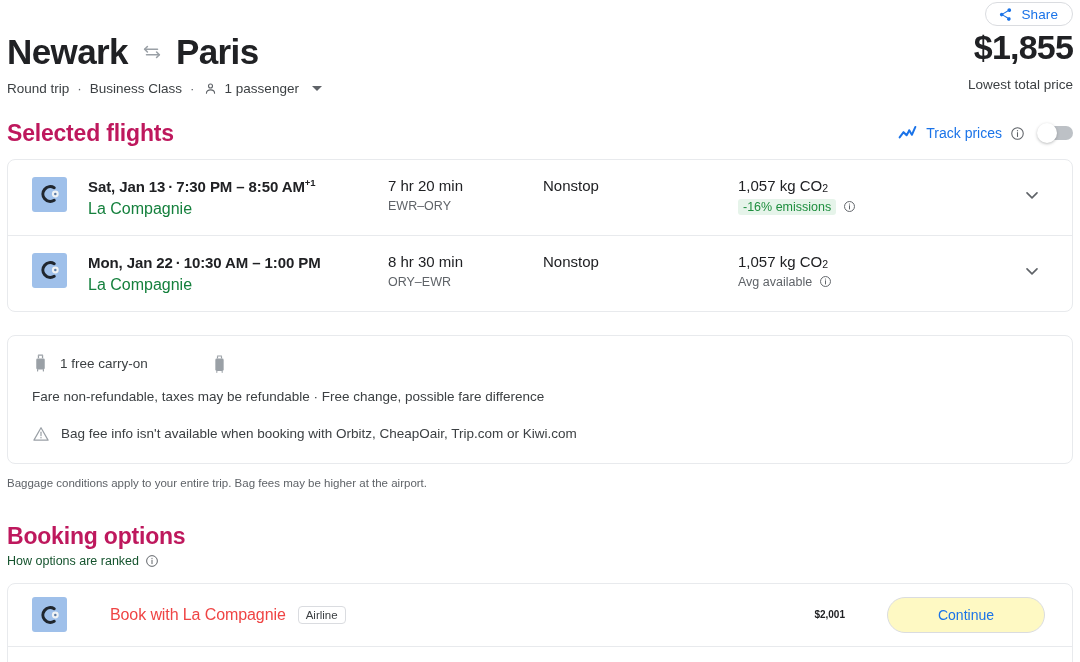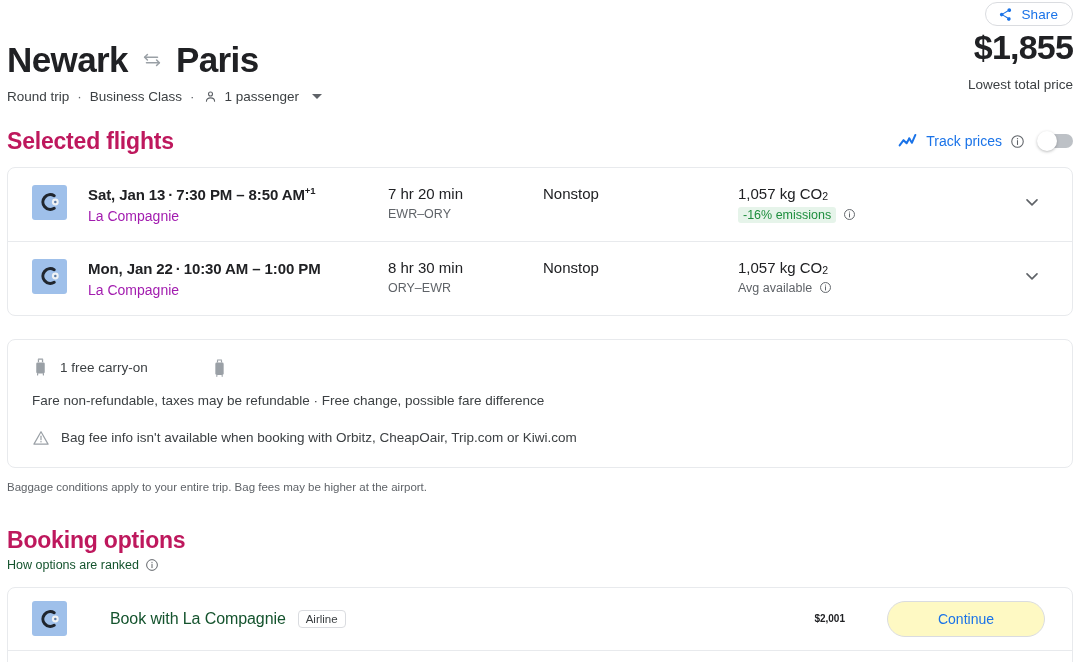--- a/index.html
+++ b/index.html
@@ -4,21 +4,21 @@
 <title>Google Flights — Newark to Paris</title>
 <style>
   * { box-sizing: border-box; margin: 0; padding: 0; }
   html, body {
     width: 1080px; height: 662px;
     background: #ffffff;
     font-family: "Liberation Sans", sans-serif;
     color: #202124;
     overflow: hidden;
   }
-  .page { position: relative; width: 1080px; height: 662px; padding: 12px 7px; }
+  .page { position: relative; width: 1080px; height: 662px; padding: 4px 7px; }
 
   
   .share-btn {
     position: absolute; top: 2px; right: 7px;
     display: flex; align-items: center; gap: 8px;
     height: 24px; padding: 0 14px 0 12px;
     border: 1px solid #dadce0; border-radius: 14px;
     background: #fff; cursor: pointer;
   }
   .share-btn .lbl { font-size: 13.5px; color: #1a73e8; font-weight: 500; letter-spacing: .1px; }
@@ -73,21 +73,21 @@
     display: flex; align-items: center; justify-content: center;
   }
   .col-time  { width: 300px; flex: 0 0 300px; }
   .col-dur   { width: 155px; flex: 0 0 155px; }
   .col-stops { width: 195px; flex: 0 0 195px; }
   .col-co2   { width: 235px; flex: 0 0 235px; }
 
   .t-main { font-size: 15px; font-weight: 700; color: #202124; letter-spacing: -0.1px; white-space: nowrap; }
   .t-main .sep { font-weight: 700; padding: 0 3px; }
   .t-main sup { font-size: 9.5px; font-weight: 700; vertical-align: super; }
-  .t-sub  { font-size: 14px; color: #a21caf; margin-top: 5px; }
+  .t-sub  { font-size: 16px; color: #15803d; margin-top: 5px; }
   .d-main { font-size: 15px; color: #202124; }
   .d-sub  { font-size: 12.5px; color: #5f6368; margin-top: 5px; }
   .s-main { font-size: 15px; color: #202124; }
   .c-main { font-size: 15px; color: #202124; }
   .c-main sub { font-size: 10.5px; vertical-align: bottom; }
   .emis-row { display: flex; align-items: center; gap: 7px; margin-top: 5px; }
   .emis-badge {
     font-size: 12.5px; color: #1e8e3e; background: #e6f4ea;
     padding: 1px 5px; border-radius: 3px;
   }
@@ -108,21 +108,21 @@
   .booking-head { margin-top: 34px; }
   .ranked { display: flex; align-items: flex-end; gap: 6px; font-size: 12.5px; color: #14532d; margin-top: 4px; cursor: pointer; }
 
   .book-card { border: 1px solid #e8eaed; border-radius: 8px; margin-top: 15px; overflow: hidden; }
   .book-row { display: flex; align-items: center; padding: 16px 24px; position: relative; height: 62px; }
   .book-row + .book-row { border-top: 1px solid #e8eaed; }
   .book-logo {
     width: 35px; height: 35px; border-radius: 3px; background: #9fc0ea;
     display: flex; align-items: center; justify-content: center; flex: 0 0 35px;
   }
-  .book-name { font-size: 16px; color: #14532d; margin-left: 43px; letter-spacing: -0.1px; }
+  .book-name { font-size: 16px; color: #ef4444; margin-left: 43px; letter-spacing: -0.1px; }
   .tag {
     font-size: 11.5px; color: #3c4043; border: 1px solid #dadce0;
     border-radius: 4px; padding: 2px 7px; margin-left: 12px; white-space: nowrap;
   }
   .book-price { position: absolute; right: 227px; font-size: 10px; font-weight: 700; color: #202124; }
   .continue {
     position: absolute; right: 27px;
     width: 158px; height: 36px; border-radius: 18px;
     border: 1px solid #dadce0; background: #fef9c3; cursor: pointer;
     display: flex; align-items: center; justify-content: center;

